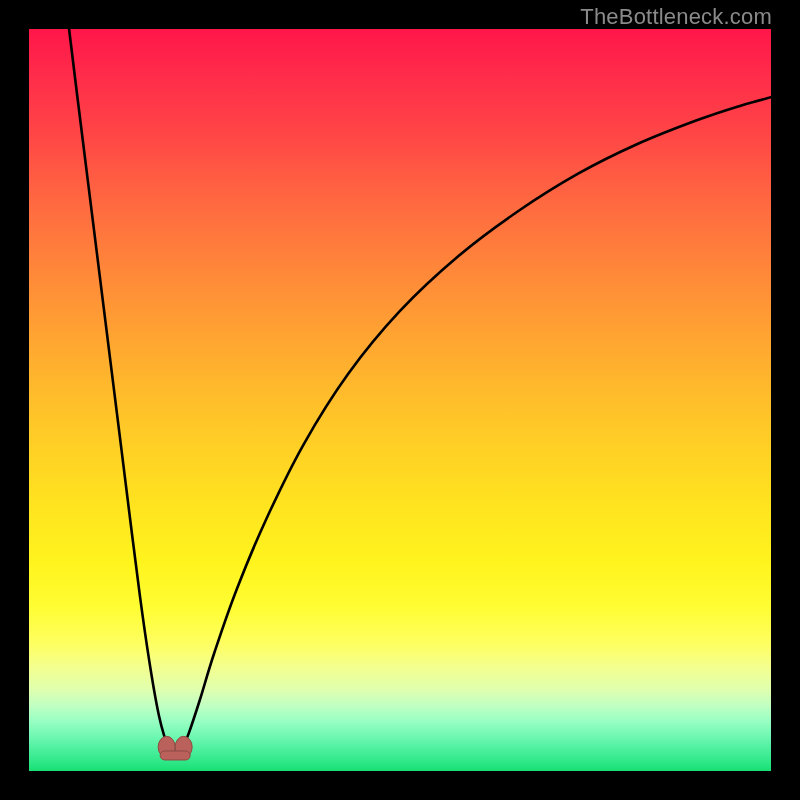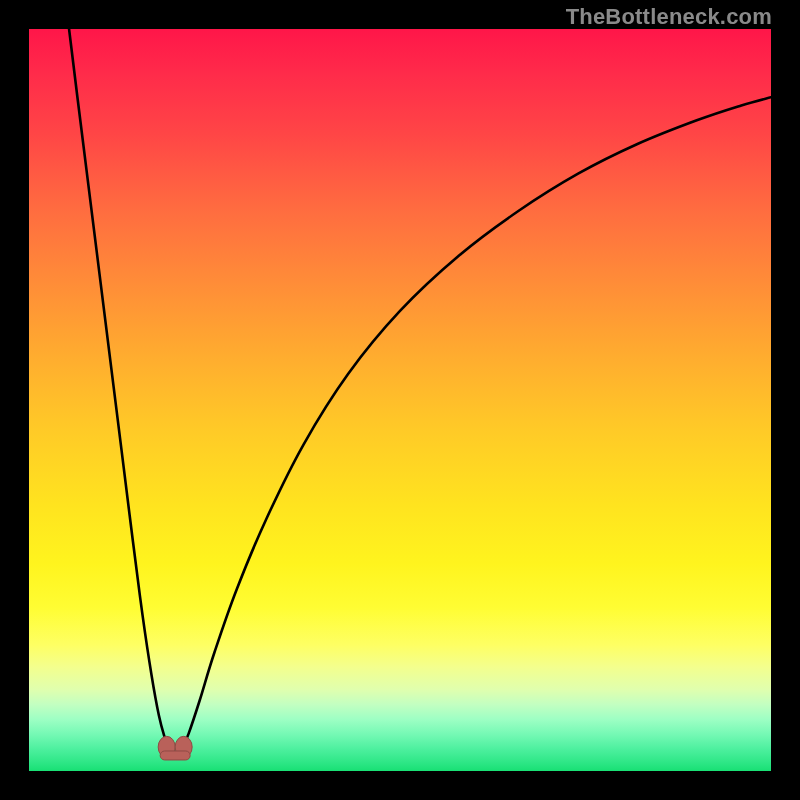--- a/index.html
+++ b/index.html
@@ -56,21 +56,21 @@
     height: 742px;
   }
   .watermark {
     position: absolute;
     top: 4px;
     right: 28px;
     font-family: Arial, Helvetica, sans-serif;
     font-size: 22px;
     color: #8a8a8a;
     letter-spacing: 0.2px;
-    font-weight: 700;
+    font-weight: 400;
   }
 </style>
 </head>
 <body>
 
 <div class="frame">
   <div class="plot">
     <svg class="curves" viewBox="0 0 742 742" preserveAspectRatio="none">
       <g id="curve-layer">
           <path d="M 40.07 0.00 C 41.54 12.02, 44.76 38.73, 48.23 66.78 C 51.70 94.83, 55.35 123.77, 59.36 155.82 C 63.37 187.87, 66.48 212.81, 70.49 244.86 C 74.50 276.91, 77.61 301.85, 81.62 333.90 C 85.63 365.95, 88.74 390.89, 92.75 422.94 C 96.76 454.99, 100.14 482.60, 103.88 511.98 C 107.62 541.36, 110.19 562.14, 113.53 586.18 C 116.86 610.22, 119.49 627.51, 122.43 645.54 C 125.37 663.57, 127.45 675.00, 129.85 686.35 C 132.25 697.70, 133.92 702.60, 135.79 708.61 C 137.66 714.62, 139.44 717.74, 140.24 719.74" fill="none" stroke="#000" stroke-width="2.6" stroke-linecap="round" stroke-linejoin="round"></path>

